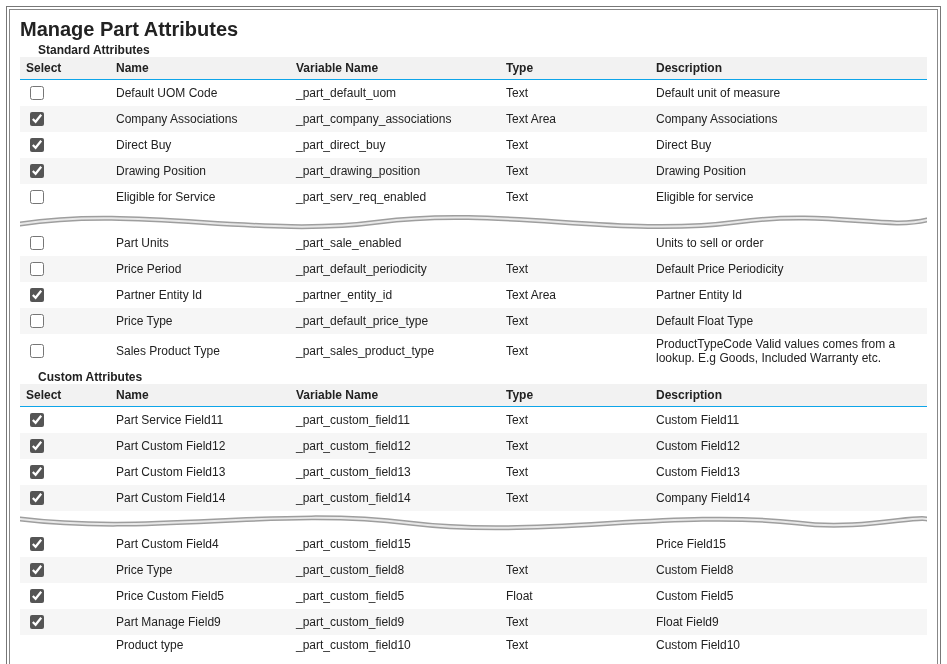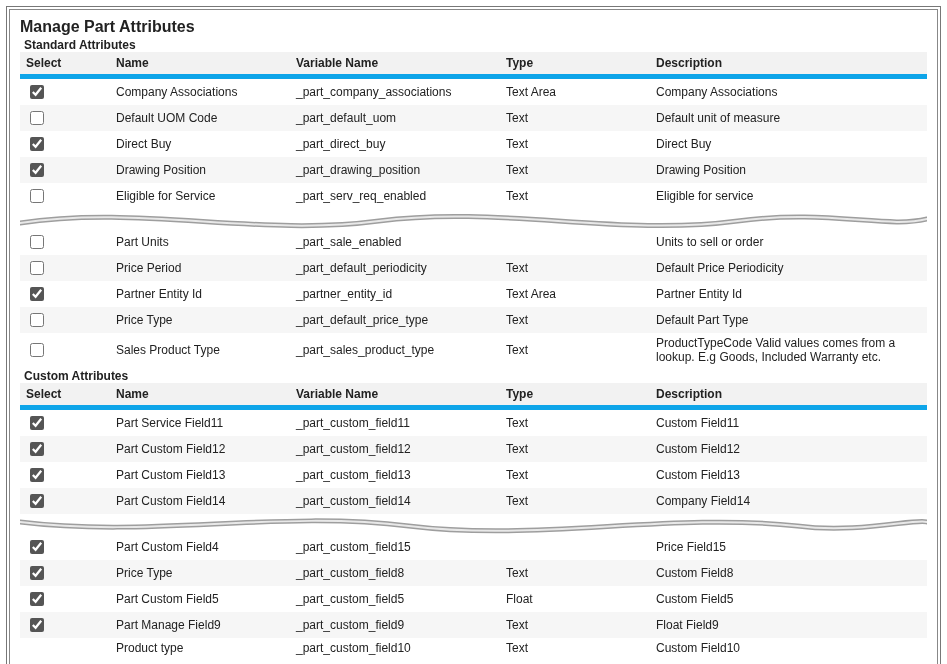--- a/index.html
+++ b/index.html
@@ -15,41 +15,41 @@
   .outer-frame {
     border: 1px solid #777;
     padding: 2px;
   }
   .inner-frame {
     border: 1px solid #888;
     padding: 6px 10px 10px 10px;
     background: #fff;
   }
   h1.page-title {
-    font-size: 16px;
+    font-size: 20px;
     font-weight: bold;
     margin: 2px 0 2px 0;
   }
   .section-title {
     font-size: 12px;
     font-weight: bold;
-    margin: 2px 0 0 4px;
+    margin: 2px 0 0 18px;
   }
   table.attr-table {
     width: 100%;
     border-collapse: collapse;
     table-layout: fixed;
   }
   table.attr-table th {
     text-align: left;
     font-weight: bold;
     font-size: 12px;
     background: #f2f2f2;
     padding: 4px 6px;
-    border-bottom: 5px solid #0ea5e9;
+    border-bottom: 1px solid #0ea5e9;
   }
   table.attr-table td {
     padding: 3px 6px;
     font-size: 12px;
     vertical-align: middle;
   }
   table.attr-table tbody tr:nth-child(odd) td { background: #fff; }
   table.attr-table tbody tr:nth-child(even) td { background: #f6f6f6; }
   col.c-select { width: 90px; }
   col.c-name   { width: 180px; }
@@ -90,32 +90,32 @@
         <tr>
           <th>Select</th>
           <th>Name</th>
           <th>Variable Name</th>
           <th>Type</th>
           <th>Description</th>
         </tr>
       </thead>
       <tbody id="standard-body-a">
           <tr>
+            <td><input type="checkbox" style=""></td>
+            <td>Default UOM Code</td>
+            <td>_part_default_uom</td>
+            <td>Text</td>
+            <td>Default unit of measure</td>
+          </tr>
+          <tr>
             <td><input type="checkbox" checked="" style=""></td>
             <td>Company Associations</td>
             <td>_part_company_associations</td>
             <td>Text Area</td>
             <td>Company Associations</td>
-          </tr>
-          <tr>
-            <td><input type="checkbox" style=""></td>
-            <td>Default UOM Code</td>
-            <td>_part_default_uom</td>
-            <td>Text</td>
-            <td>Default unit of measure</td>
           </tr>
           <tr>
             <td><input type="checkbox" checked="" style=""></td>
             <td>Direct Buy</td>
             <td>_part_direct_buy</td>
             <td>Text</td>
             <td>Direct Buy</td>
           </tr>
           <tr>
             <td><input type="checkbox" checked="" style=""></td>
@@ -169,21 +169,21 @@
             <td>Partner Entity Id</td>
             <td>_partner_entity_id</td>
             <td>Text Area</td>
             <td>Partner Entity Id</td>
           </tr>
           <tr>
             <td><input type="checkbox" style=""></td>
             <td>Price Type</td>
             <td>_part_default_price_type</td>
             <td>Text</td>
-            <td>Default Part Type</td>
+            <td>Default Float Type</td>
           </tr>
           <tr>
             <td><input type="checkbox" style=""></td>
             <td>Sales Product Type</td>
             <td>_part_sales_product_type</td>
             <td>Text</td>
             <td>ProductTypeCode Valid values comes from a lookup. E.g Goods, Included Warranty etc.</td>
           </tr>
         </tbody>
     </table>
@@ -264,21 +264,21 @@
           </tr>
           <tr>
             <td><input type="checkbox" checked="" style=""></td>
             <td>Price Type</td>
             <td>_part_custom_field8</td>
             <td>Text</td>
             <td>Custom Field8</td>
           </tr>
           <tr>
             <td><input type="checkbox" checked="" style=""></td>
-            <td>Part Custom Field5</td>
+            <td>Price Custom Field5</td>
             <td>_part_custom_field5</td>
             <td>Float</td>
             <td>Custom Field5</td>
           </tr>
           <tr>
             <td><input type="checkbox" checked="" style=""></td>
             <td>Part Manage Field9</td>
             <td>_part_custom_field9</td>
             <td>Text</td>
             <td>Float Field9</td>

